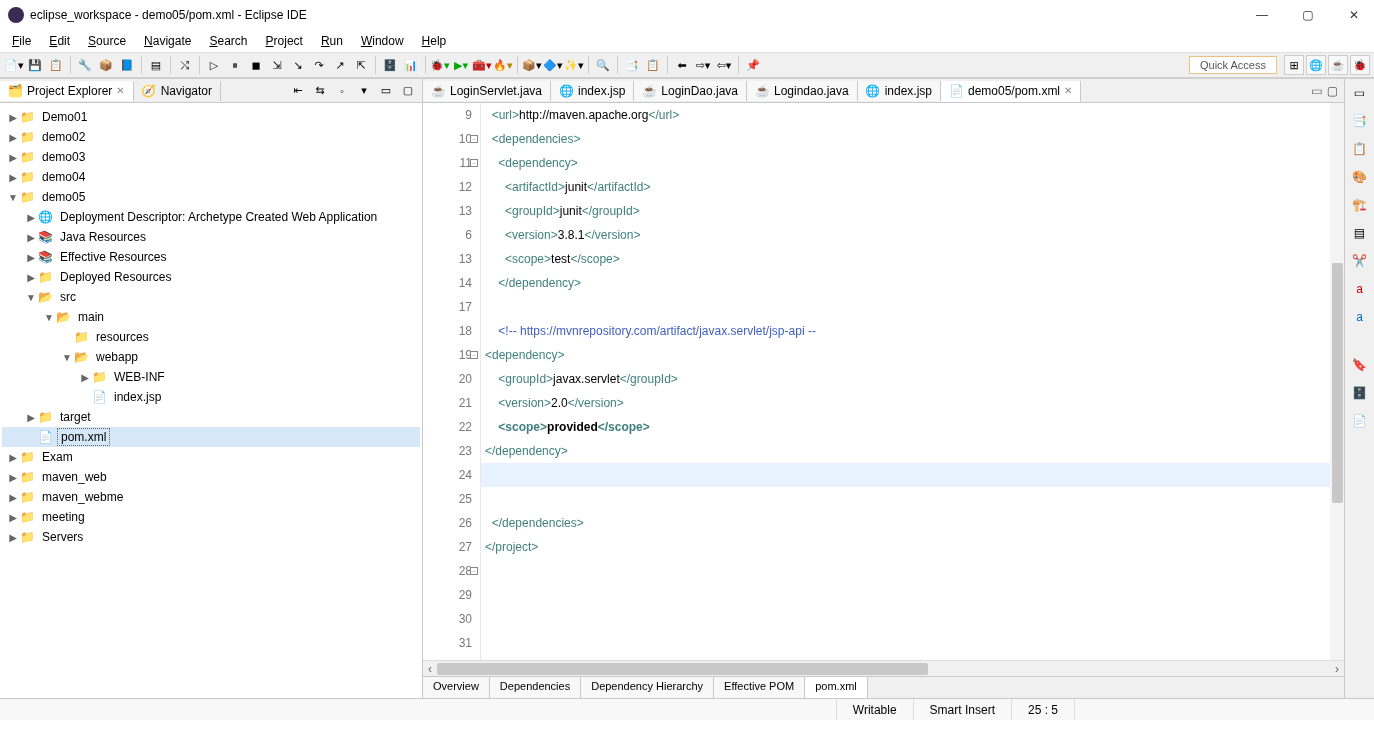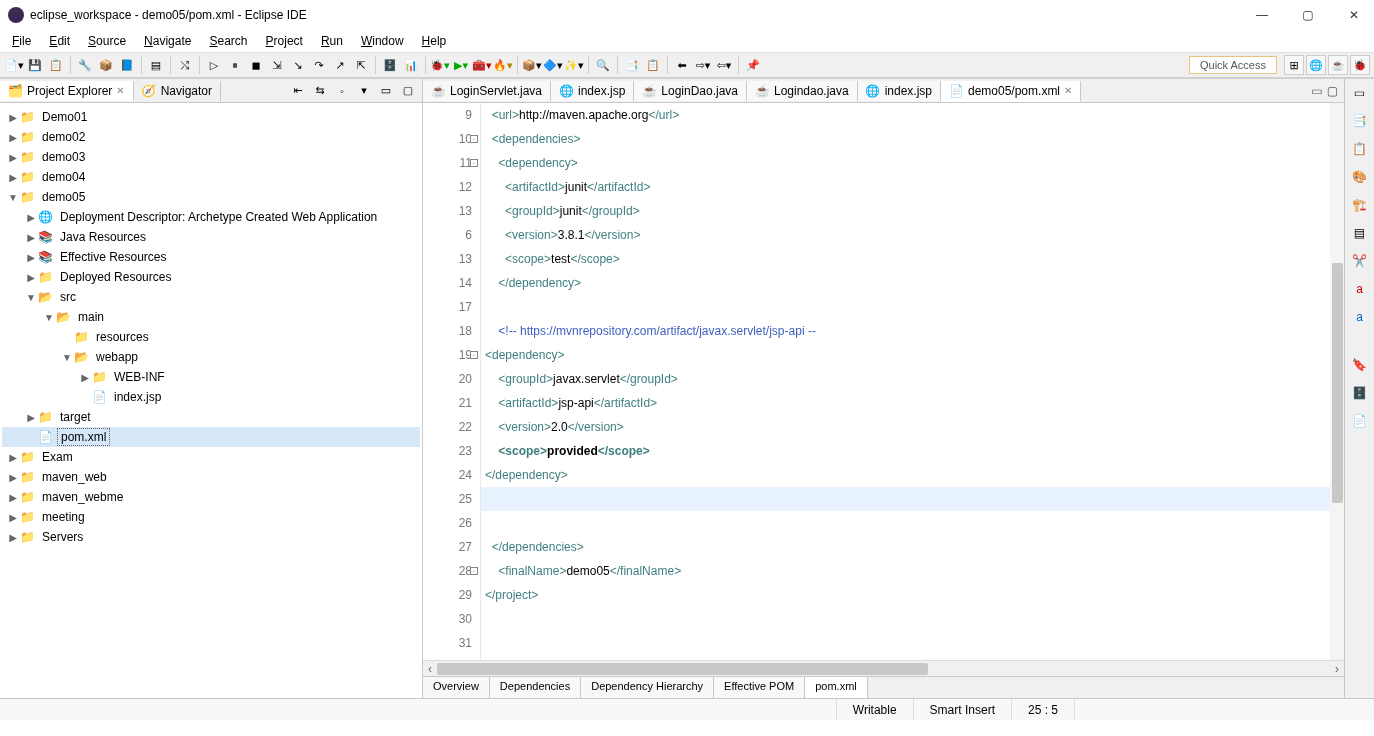--- a/index.html
+++ b/index.html
@@ -340,28 +340,26 @@
           <div class="codeline">    <span class="tag">&lt;dependency&gt;</span></div>
           <div class="codeline">      <span class="tag">&lt;artifactId&gt;</span><span class="txt">junit</span><span class="tag">&lt;/artifactId&gt;</span></div>
           <div class="codeline">      <span class="tag">&lt;groupId&gt;</span><span class="txt">junit</span><span class="tag">&lt;/groupId&gt;</span></div>
           <div class="codeline">      <span class="tag">&lt;version&gt;</span><span class="txt">3.8.1</span><span class="tag">&lt;/version&gt;</span></div>
           <div class="codeline">      <span class="tag">&lt;scope&gt;</span><span class="txt">test</span><span class="tag">&lt;/scope&gt;</span></div>
           <div class="codeline">    <span class="tag">&lt;/dependency&gt;</span></div>
           <div class="codeline">    </div>
           <div class="codeline" style="border-left: 4px solid rgb(74, 144, 217); margin-left: -4px;">    <span class="cmt">&lt;!-- https://mvnrepository.com/artifact/javax.servlet/jsp-api --</span></div>
           <div class="codeline" style="border-left: 4px solid rgb(74, 144, 217); margin-left: -4px;"><span class="tag">&lt;dependency&gt;</span></div>
           <div class="codeline" style="border-left: 4px solid rgb(74, 144, 217); margin-left: -4px;">    <span class="tag">&lt;groupId&gt;</span><span class="txt">javax.servlet</span><span class="tag">&lt;/groupId&gt;</span></div>
-          <div class="codeline" style="border-left: 4px solid rgb(74, 144, 217); margin-left: -4px;">    <span class="tag">&lt;artifactId&gt;</span><span class="txt">jsp-api</span><span class="tag">&lt;/artifactId&gt;</span></div>
           <div class="codeline" style="border-left: 4px solid rgb(74, 144, 217); margin-left: -4px;">    <span class="tag">&lt;version&gt;</span><span class="txt">2.0</span><span class="tag">&lt;/version&gt;</span></div>
           <div class="codeline" style="border-left: 4px solid rgb(74, 144, 217); margin-left: -4px; font-weight: bold;">    <span class="tag">&lt;scope&gt;</span><span class="txt">provided</span><span class="tag">&lt;/scope&gt;</span></div>
           <div class="codeline" style="border-left: 4px solid rgb(74, 144, 217); margin-left: -4px;"><span class="tag">&lt;/dependency&gt;</span></div>
           <div class="codeline current" style="border-left: 4px solid rgb(74, 144, 217); margin-left: -4px;">    </div>
           <div class="codeline" style="border-left: 4px solid rgb(74, 144, 217); margin-left: -4px;"></div>
           <div class="codeline" style="border-left: 4px solid rgb(74, 144, 217); margin-left: -4px;">  <span class="tag">&lt;/dependencies&gt;</span></div>
-          <div class="codeline">    <span class="tag">&lt;finalName&gt;</span><span class="txt">demo05</span><span class="tag">&lt;/finalName&gt;</span></div>
           <div class="codeline"><span class="tag">&lt;/project&gt;</span></div>
           <div class="ovscroll">
           <div class="ovthumb" style="top:160px;height:240px"></div>
         </div>
       </div>
     </div>
     <div class="hscroll">
       <span style="width:14px;text-align:center;color:#666">‹</span>
       <div class="track">
           <div class="thumb"></div>

